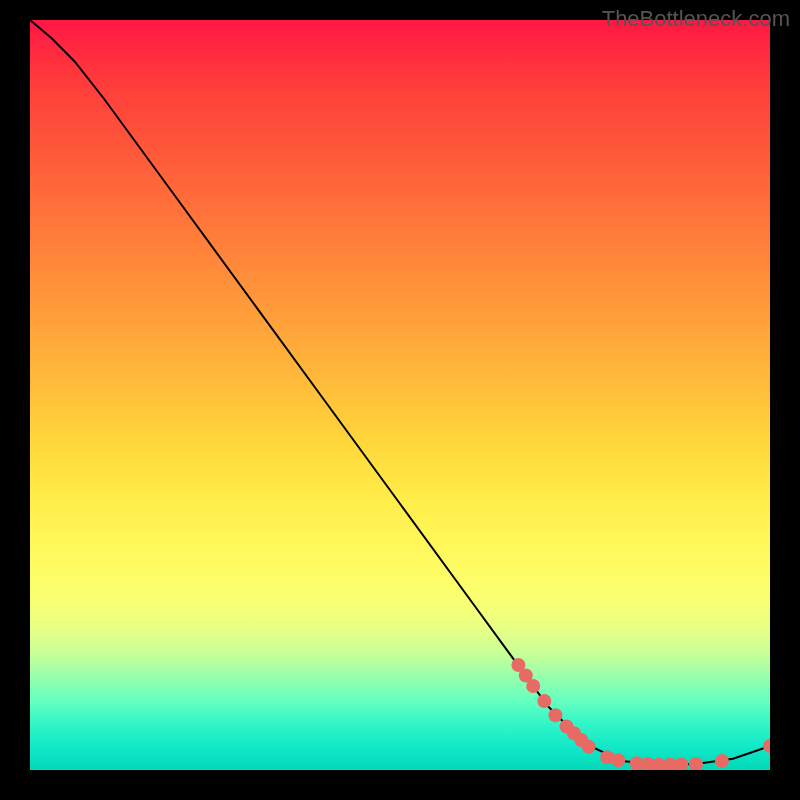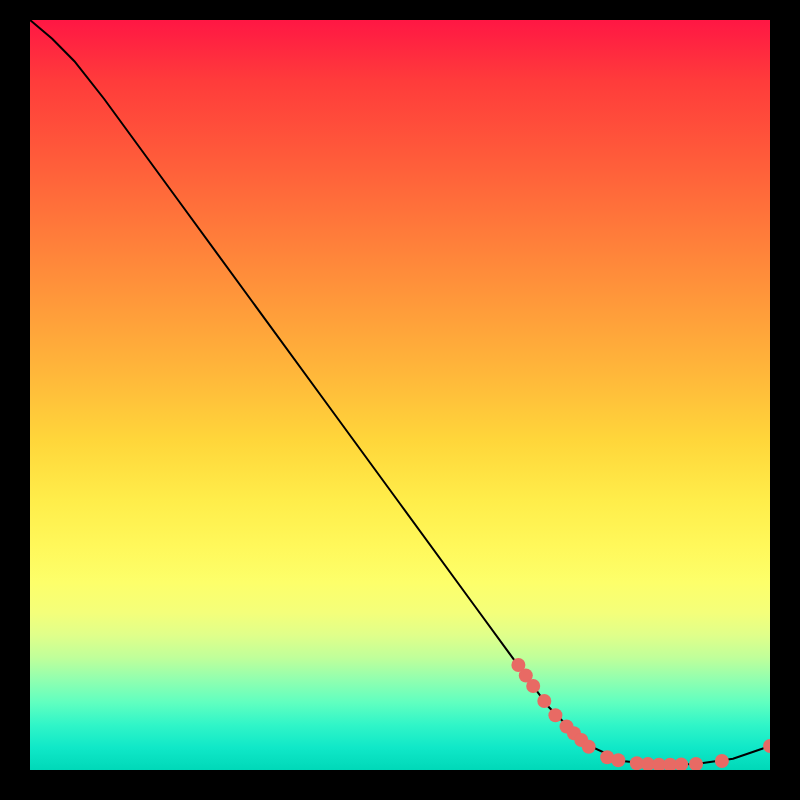--- a/index.html
+++ b/index.html
@@ -104,20 +104,21 @@
 </style>
 </head>
 <body>
 
 <div class="container">
   <div class="top-bar"></div>
   <div class="left-bar"></div>
   <div class="right-bar"></div>
   <div class="bottom-bar"></div>
 
+  <div class="watermark">TheBottleneck.com</div>
 
   <div class="plot-area"></div>
 
   <svg class="curve" viewBox="0 0 740 750" preserveAspectRatio="none">
     <path id="curve-path" fill="none" stroke="#000" stroke-width="2" d="M 0 0 L 22.2 18.75 L 44.4 41.25 L 74 78.75 L 148 180 L 222 281.25 L 296 382.5 L 370 483.75 L 444 585 L 518 686.25 L 555 723.75 L 592 741 L 629 744.75 L 666 744 L 703 738.75 L 740 726"></path>
     <g id="markers-group">
         <circle cx="488.40000000000003" cy="645" r="7" class="marker"></circle>
         <circle cx="495.8" cy="655.5" r="7" class="marker"></circle>
         <circle cx="503.20000000000005" cy="666" r="7" class="marker"></circle>
         <circle cx="514.3" cy="681" r="7" class="marker"></circle>

